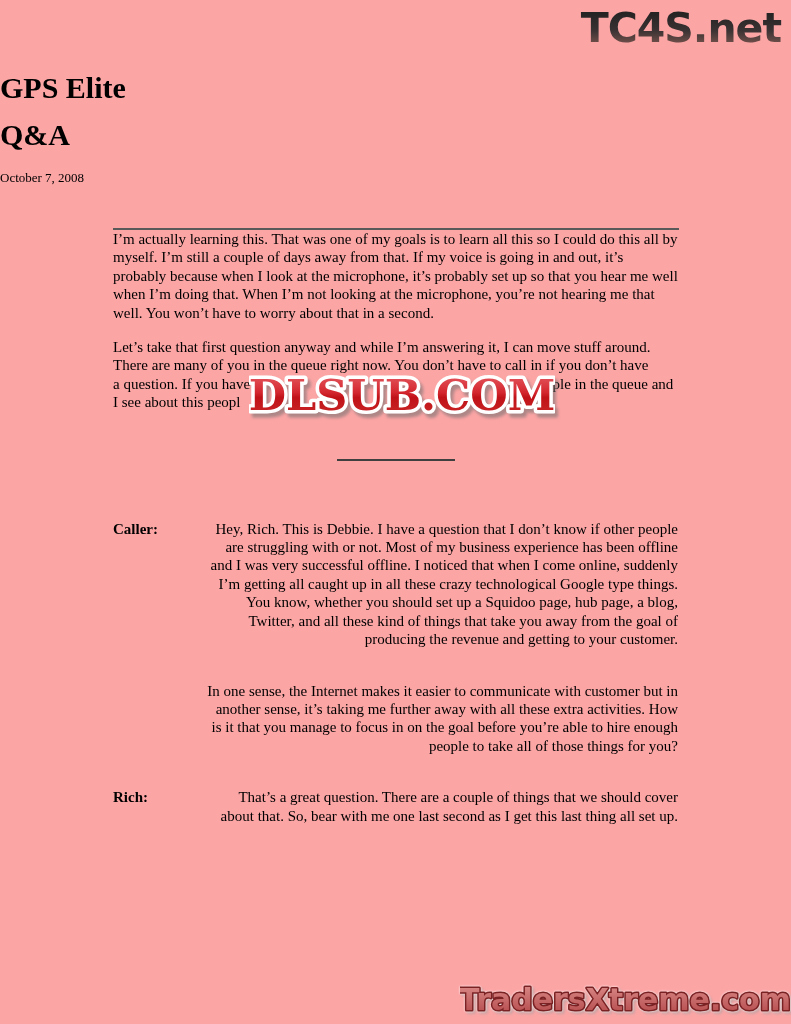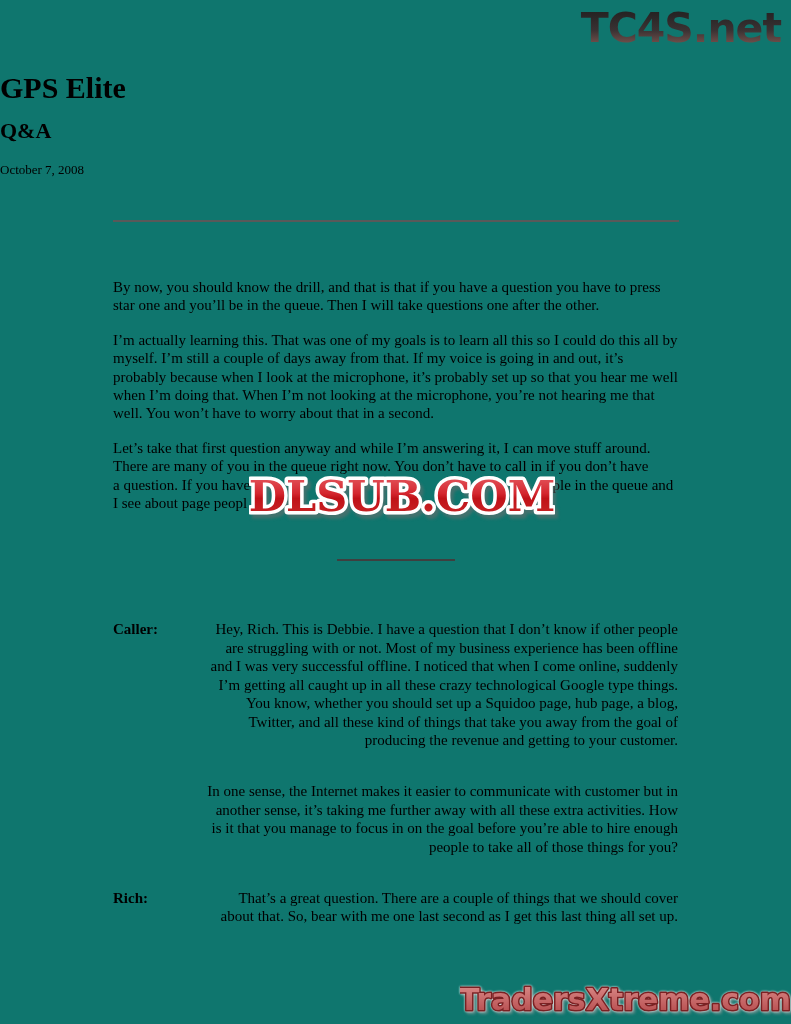--- a/index.html
+++ b/index.html
@@ -1,29 +1,29 @@
 <!DOCTYPE html>
 <html><head>
 <meta charset="utf-8">
 <style>
   html,body { margin:0; padding:0; background:#ffffff; }
   .page {
     position:relative;
     width:791px; height:1024px;
-    background:#0f766e;
+    background:#fca5a5;
     font-family:"Liberation Serif", serif;
     color:#000000;
     overflow:hidden;
   }
   
   .tc4s-logo { position:absolute; top:2px; right:6px; }
   
   .title-block { padding-top:73px; text-align:left; }
   .doc-title   { font-size:30px; font-weight:bold; line-height:1; }
-  .doc-subtitle{ font-size:22px; font-weight:bold; line-height:1; margin-top:17px; }
+  .doc-subtitle{ font-size:30px; font-weight:bold; line-height:1; margin-top:17px; }
   .doc-date    { font-size:13px; line-height:1; margin-top:21px; }
   
   .top-rule { margin:44px 112px 0 113px; border:0; border-top:2px solid #595959; height:0; }
   .mid-rule { width:118px; margin:47px auto 0 auto; border:0; border-top:2px solid #3f3f3f; height:0; }
   
   .content { margin:0 113px; width:565px; font-size:15px; line-height:18.4px; }
   .para { margin:0 0 16px 0; }
   .first-para { margin-top:56px; }
   .p3 { position:relative; margin-bottom:0; }
   .p3 .tline { white-space:nowrap; }
@@ -59,29 +59,28 @@
   <div class="title-block">
     <div class="doc-title">GPS Elite</div>
     <div class="doc-subtitle">Q&amp;A</div>
     <div class="doc-date">October 7, 2008</div>
   </div>
 
   <hr class="top-rule">
 
   <div class="content">
 
-    <p class="para first-para">By now, you should know the drill, and that is that if you have a question you have to press star one and you’ll be in the queue. Then I will take questions one after the other.</p>
 
     <p class="para">I’m actually learning this. That was one of my goals is to learn all this so I could do this all by myself. I’m still a couple of days away from that. If my voice is going in and out, it’s probably because when I look at the microphone, it’s probably set up so that you hear me well when I’m doing that. When I’m not looking at the microphone, you’re not hearing me that well. You won’t have to worry about that in a second.</p>
 
     <div class="para p3">
       <div class="tline">Let’s take that first question anyway and while I’m answering it, I can move stuff around.</div>
       <div class="tline">There are many of you in the queue right now. You don’t have to call in if you don’t have</div>
       <div class="tline"><span>a question. If you have</span><span class="wm-gap"></span><span>ople in the queue and</span></div>
-      <div class="tline">I see about page peopl</div>
+      <div class="tline">I see about this peopl</div>
 
       <svg class="watermark" width="306" height="58">
         <defs>
           <linearGradient id="g-dlsub" x1="0" y1="0" x2="0" y2="1">
             <stop offset="0%" stop-color="#e8636a"></stop>
             <stop offset="45%" stop-color="#d4262e"></stop>
             <stop offset="55%" stop-color="#c01218"></stop>
             <stop offset="100%" stop-color="#cb2a2a"></stop>
           </linearGradient>
         </defs>

